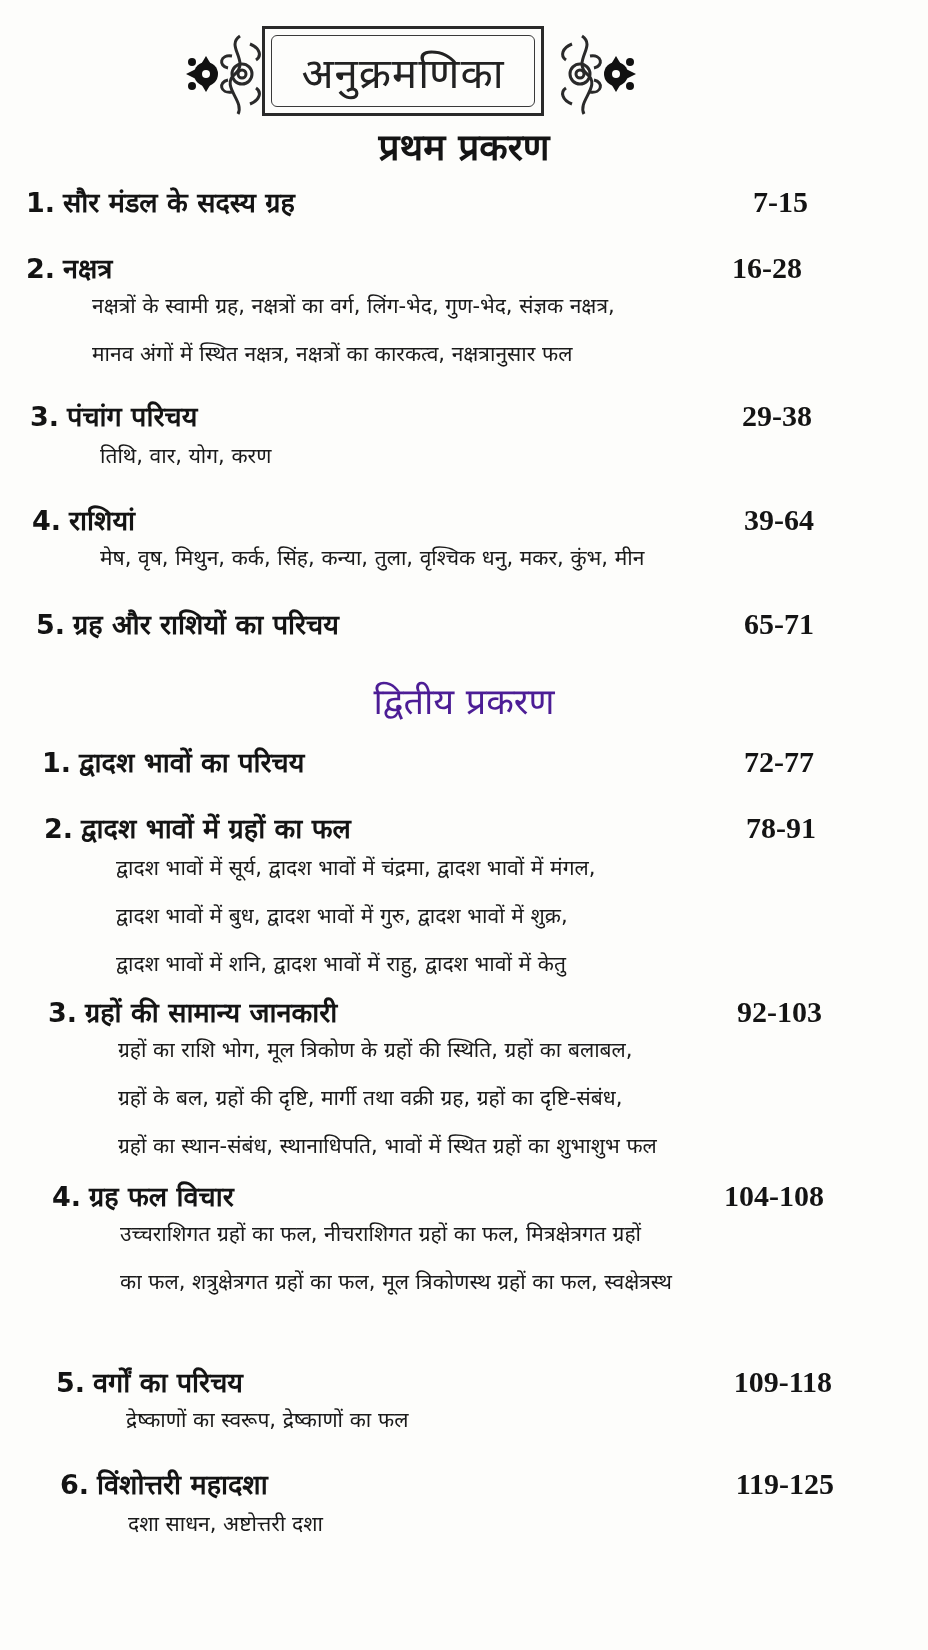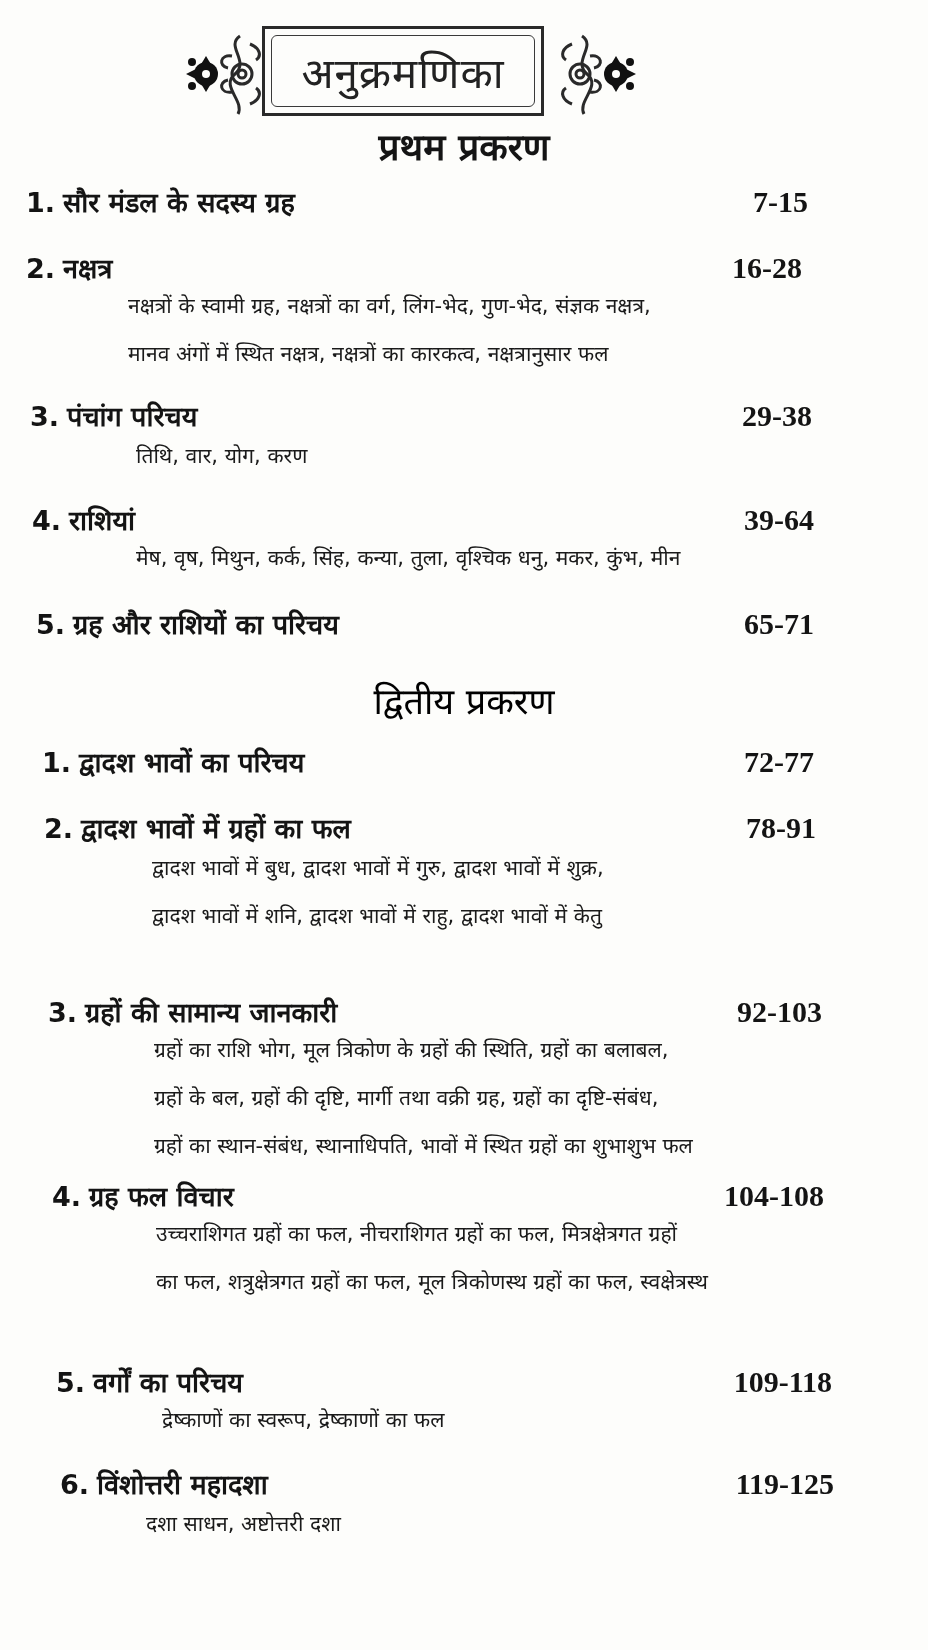--- a/index.html
+++ b/index.html
@@ -18,34 +18,34 @@
   .title-box-inner {
     position: absolute; left: 6px; top: 6px; right: 6px; bottom: 6px;
     border: 1.5px solid #3a3a3a; border-radius: 6px;
     display: flex; align-items: center; justify-content: center;
   }
   .title-text { font-size: 42px; font-weight: normal; color: #222; letter-spacing: 1px; }
   .section-heading {
     position: absolute; left: 0; width: 928px; text-align: center;
     font-size: 37px; font-weight: bold; color: #141414;
   }
-  .section-heading.light { font-weight: normal; color: #000000; }
+  .section-heading.light { font-weight: normal; color: #4c1d95; }
   .entry {
     position: absolute; display: flex; align-items: baseline;
     font-size: 27px; font-weight: bold; line-height: 34px; white-space: nowrap;
   }
   .entry .num { margin-right: 8px; }
   .entry .leader {
     flex: 1; overflow: hidden; margin: 0 2px; height: 34px; position: relative; top: 2px;
     background-image: radial-gradient(circle, #1a1a1a 1.6px, transparent 2px);
     background-size: 7.6px 34px; background-position: 0 24px; background-repeat: repeat-x;
   }
   .entry .pages { font-family: "Liberation Serif", "DejaVu Serif", serif; font-size: 30px; font-weight: bold; text-align: right; }
   .sub {
-    position: absolute; font-size: 21px; line-height: 48px; color: #1a1a1a; white-space: nowrap; margin-left: 36px;
+    position: absolute; font-size: 21px; line-height: 48px; color: #1a1a1a; white-space: nowrap;
   }
   .sub div { height: 48px; }
 </style>
 </head>
 <body>
 
 <div class="title-wrap">
   <svg class="ornament left" viewBox="0 0 90 96">
     <g fill="none" stroke="#2a2a2a" stroke-width="3">
       <path d="M60 10 C45 20, 70 35, 55 48 C40 60, 65 75, 58 88"></path>
@@ -151,20 +151,21 @@
   <span class="pages">72-77</span>
 </div>
 
 <div class="entry" style="left:44px; top:804px; width:772px;">
   <span class="num">2.</span>
   <span>द्वादश भावों में ग्रहों का फल</span>
   <span class="leader"></span>
   <span class="pages">78-91</span>
 </div>
 <div class="sub" style="left:116px; top:844px;">
+  <div>द्वादश भावों में सूर्य, द्वादश भावों में चंद्रमा, द्वादश भावों में मंगल,</div>
   <div>द्वादश भावों में बुध, द्वादश भावों में गुरु, द्वादश भावों में शुक्र,</div>
   <div>द्वादश भावों में शनि, द्वादश भावों में राहु, द्वादश भावों में केतु</div>
 </div>
 
 <div class="entry" style="left:48px; top:988px; width:774px;">
   <span class="num">3.</span>
   <span>ग्रहों की सामान्य जानकारी</span>
   <span class="leader"></span>
   <span class="pages">92-103</span>
 </div>
@@ -194,15 +195,15 @@
 <div class="sub" style="left:126px; top:1396px;">
   <div>द्रेष्काणों का स्वरूप, द्रेष्काणों का फल</div>
 </div>
 
 <div class="entry" style="left:60px; top:1460px; width:774px;">
   <span class="num">6.</span>
   <span>विंशोत्तरी महादशा</span>
   <span class="leader"></span>
   <span class="pages">119-125</span>
 </div>
-<div class="sub" style="left:110px; top:1500px;">
+<div class="sub" style="left:128px; top:1500px;">
   <div>दशा साधन, अष्टोत्तरी दशा</div>
 </div>
 
 </body></html>

